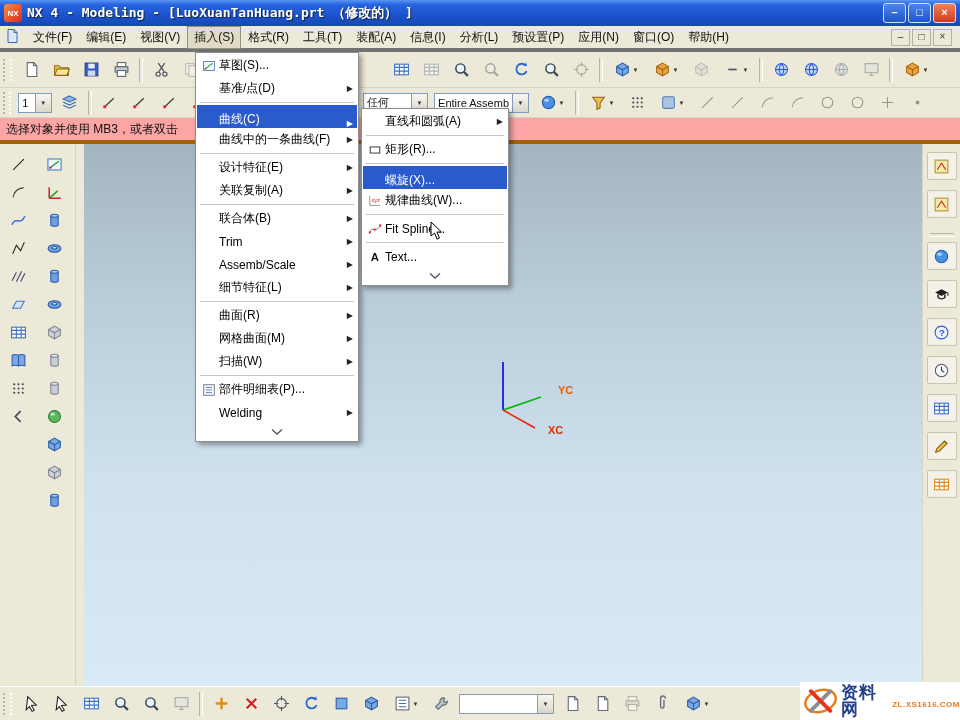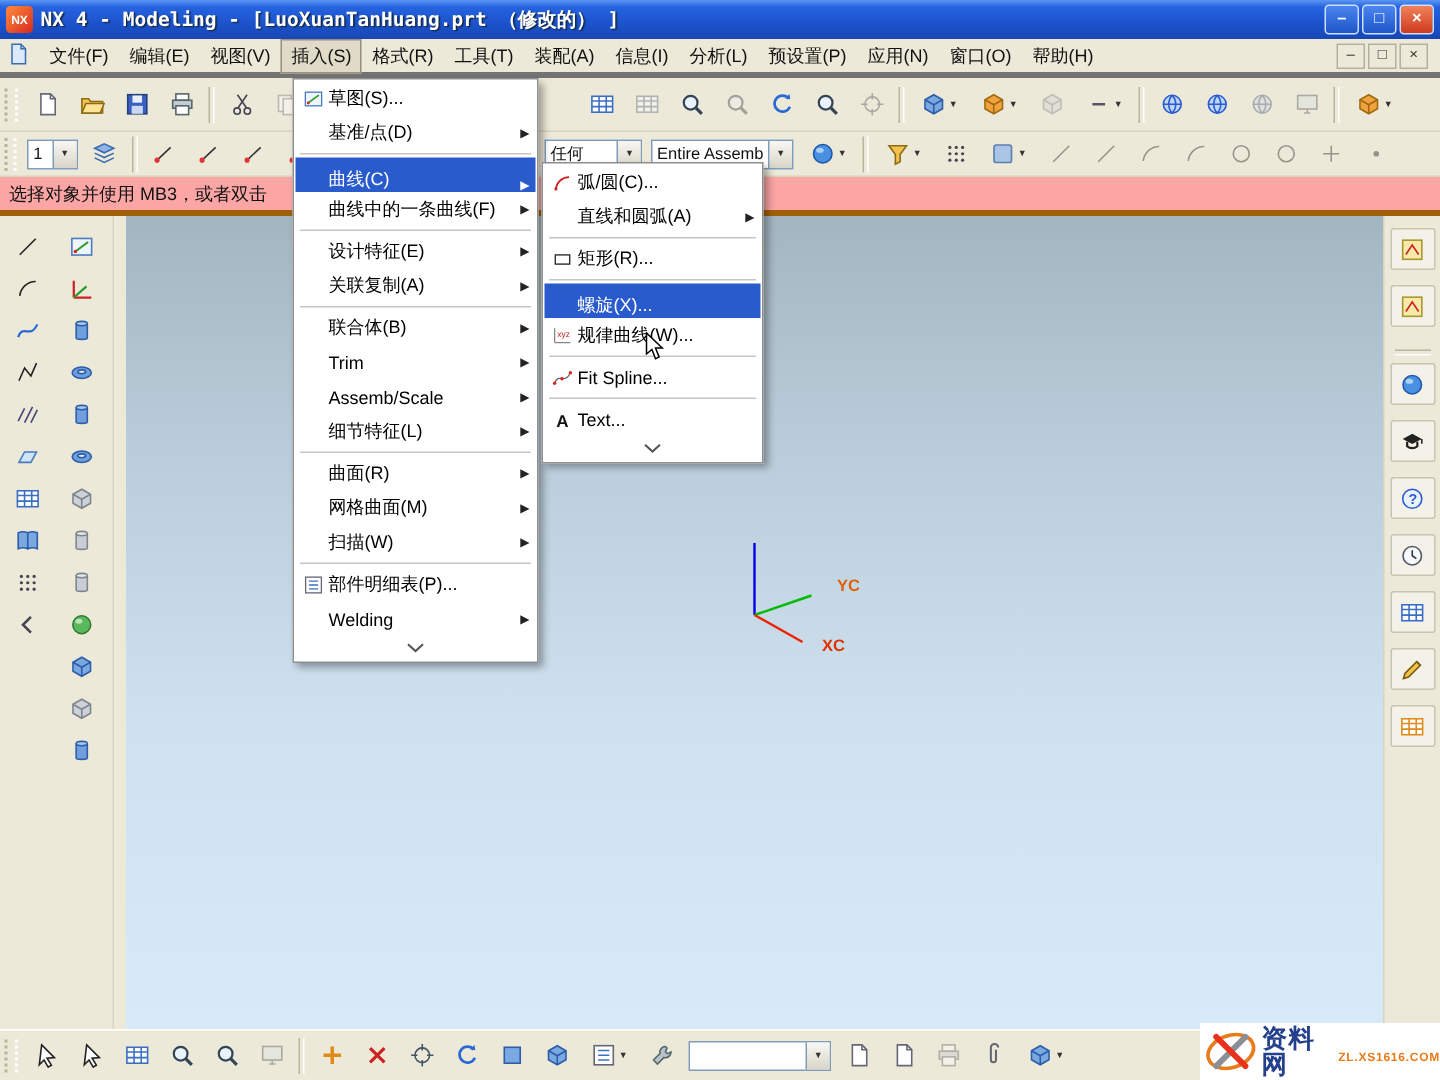--- a/index.html
+++ b/index.html
@@ -879,30 +879,20 @@
       </div>
       <div class="mchev">
         <svg width="14" height="8" viewBox="0 0 14 8">
           <path d="M2 1.5l5 4.5 5-4.5" fill="none" stroke="#555" stroke-width="1.4"></path>
         </svg>
       </div>
     </div>
 
   <div class="menu" id="curve-menu">
       <div class="mrow">
-        <span class="mico">
-          <svg width="17" height="17" viewBox="0 0 16 16" xmlns="http://www.w3.org/2000/svg">
-            <path d="M3 12.5A10 10 0 0 1 13 3.5" fill="none" stroke="#cc2222" stroke-width="1.4"></path>
-            <circle cx="3" cy="12.5" r="1.2" fill="#cc2222"></circle>
-          </svg>
-        </span>
-        <span class="mlabel">弧/圆(C)...</span>
-        <span class="marrow"></span>
-      </div>
-      <div class="mrow">
         <span class="mico"></span>
         <span class="mlabel">直线和圆弧(A)</span>
         <span class="marrow">▶</span>
       </div>
       <div class="msep"></div>
       <div class="mrow">
         <span class="mico">
           <svg width="17" height="17" viewBox="0 0 16 16" xmlns="http://www.w3.org/2000/svg">
             <rect x="2.5" y="4.5" width="11" height="7" fill="none" stroke="#222"></rect>
           </svg>

